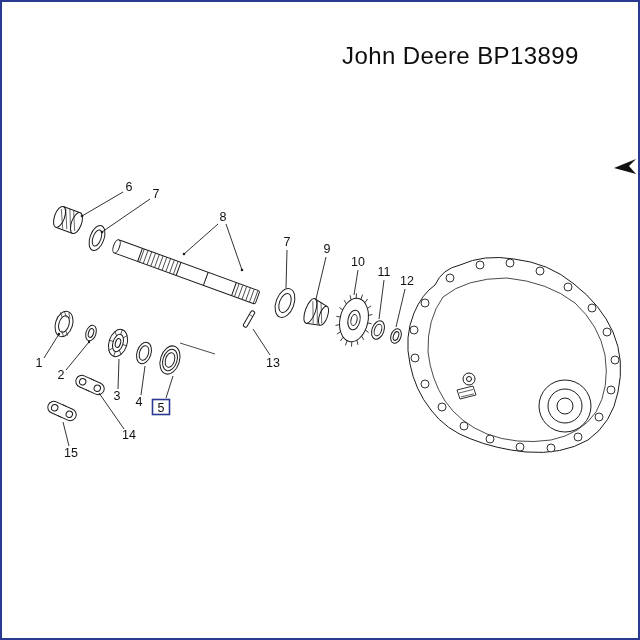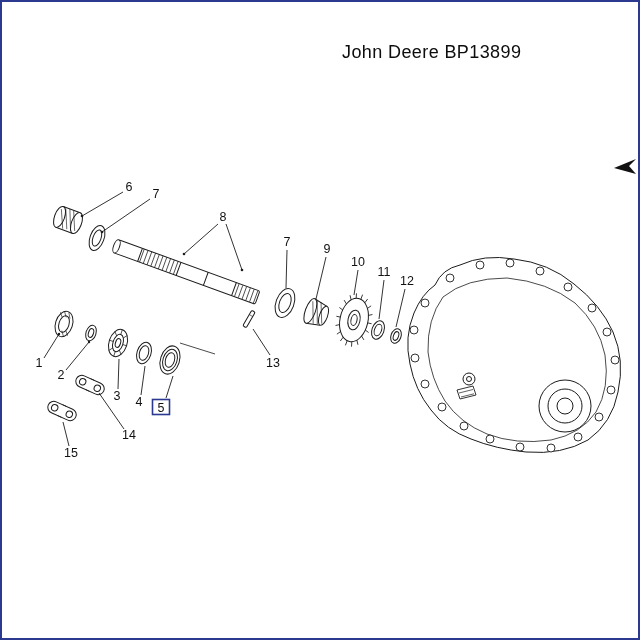--- a/index.html
+++ b/index.html
@@ -3,21 +3,21 @@
 <meta charset="utf-8">
 <style>
   html,body{margin:0;padding:0;background:#fff;}
   .canvas{
     position:relative;width:640px;height:640px;background:#ffffff;
     border:2px solid #2b3990;box-sizing:border-box;overflow:hidden;
     font-family:"Liberation Sans",sans-serif;
   }
   .title{
     position:absolute;left:340px;top:40px;
-    font-size:18px;color:#0d0d0d;letter-spacing:.4px;white-space:nowrap;
+    font-size:24px;color:#0d0d0d;letter-spacing:.4px;white-space:nowrap;
   }
   svg{position:absolute;left:0;top:0;}
   svg text{font-family:"Liberation Sans",sans-serif;font-size:12.5px;fill:#111;}
   .ln{stroke:#1c1c1c;stroke-width:.9;}
 </style>
 </head>
 <body>
 
 <div class="canvas">
 

